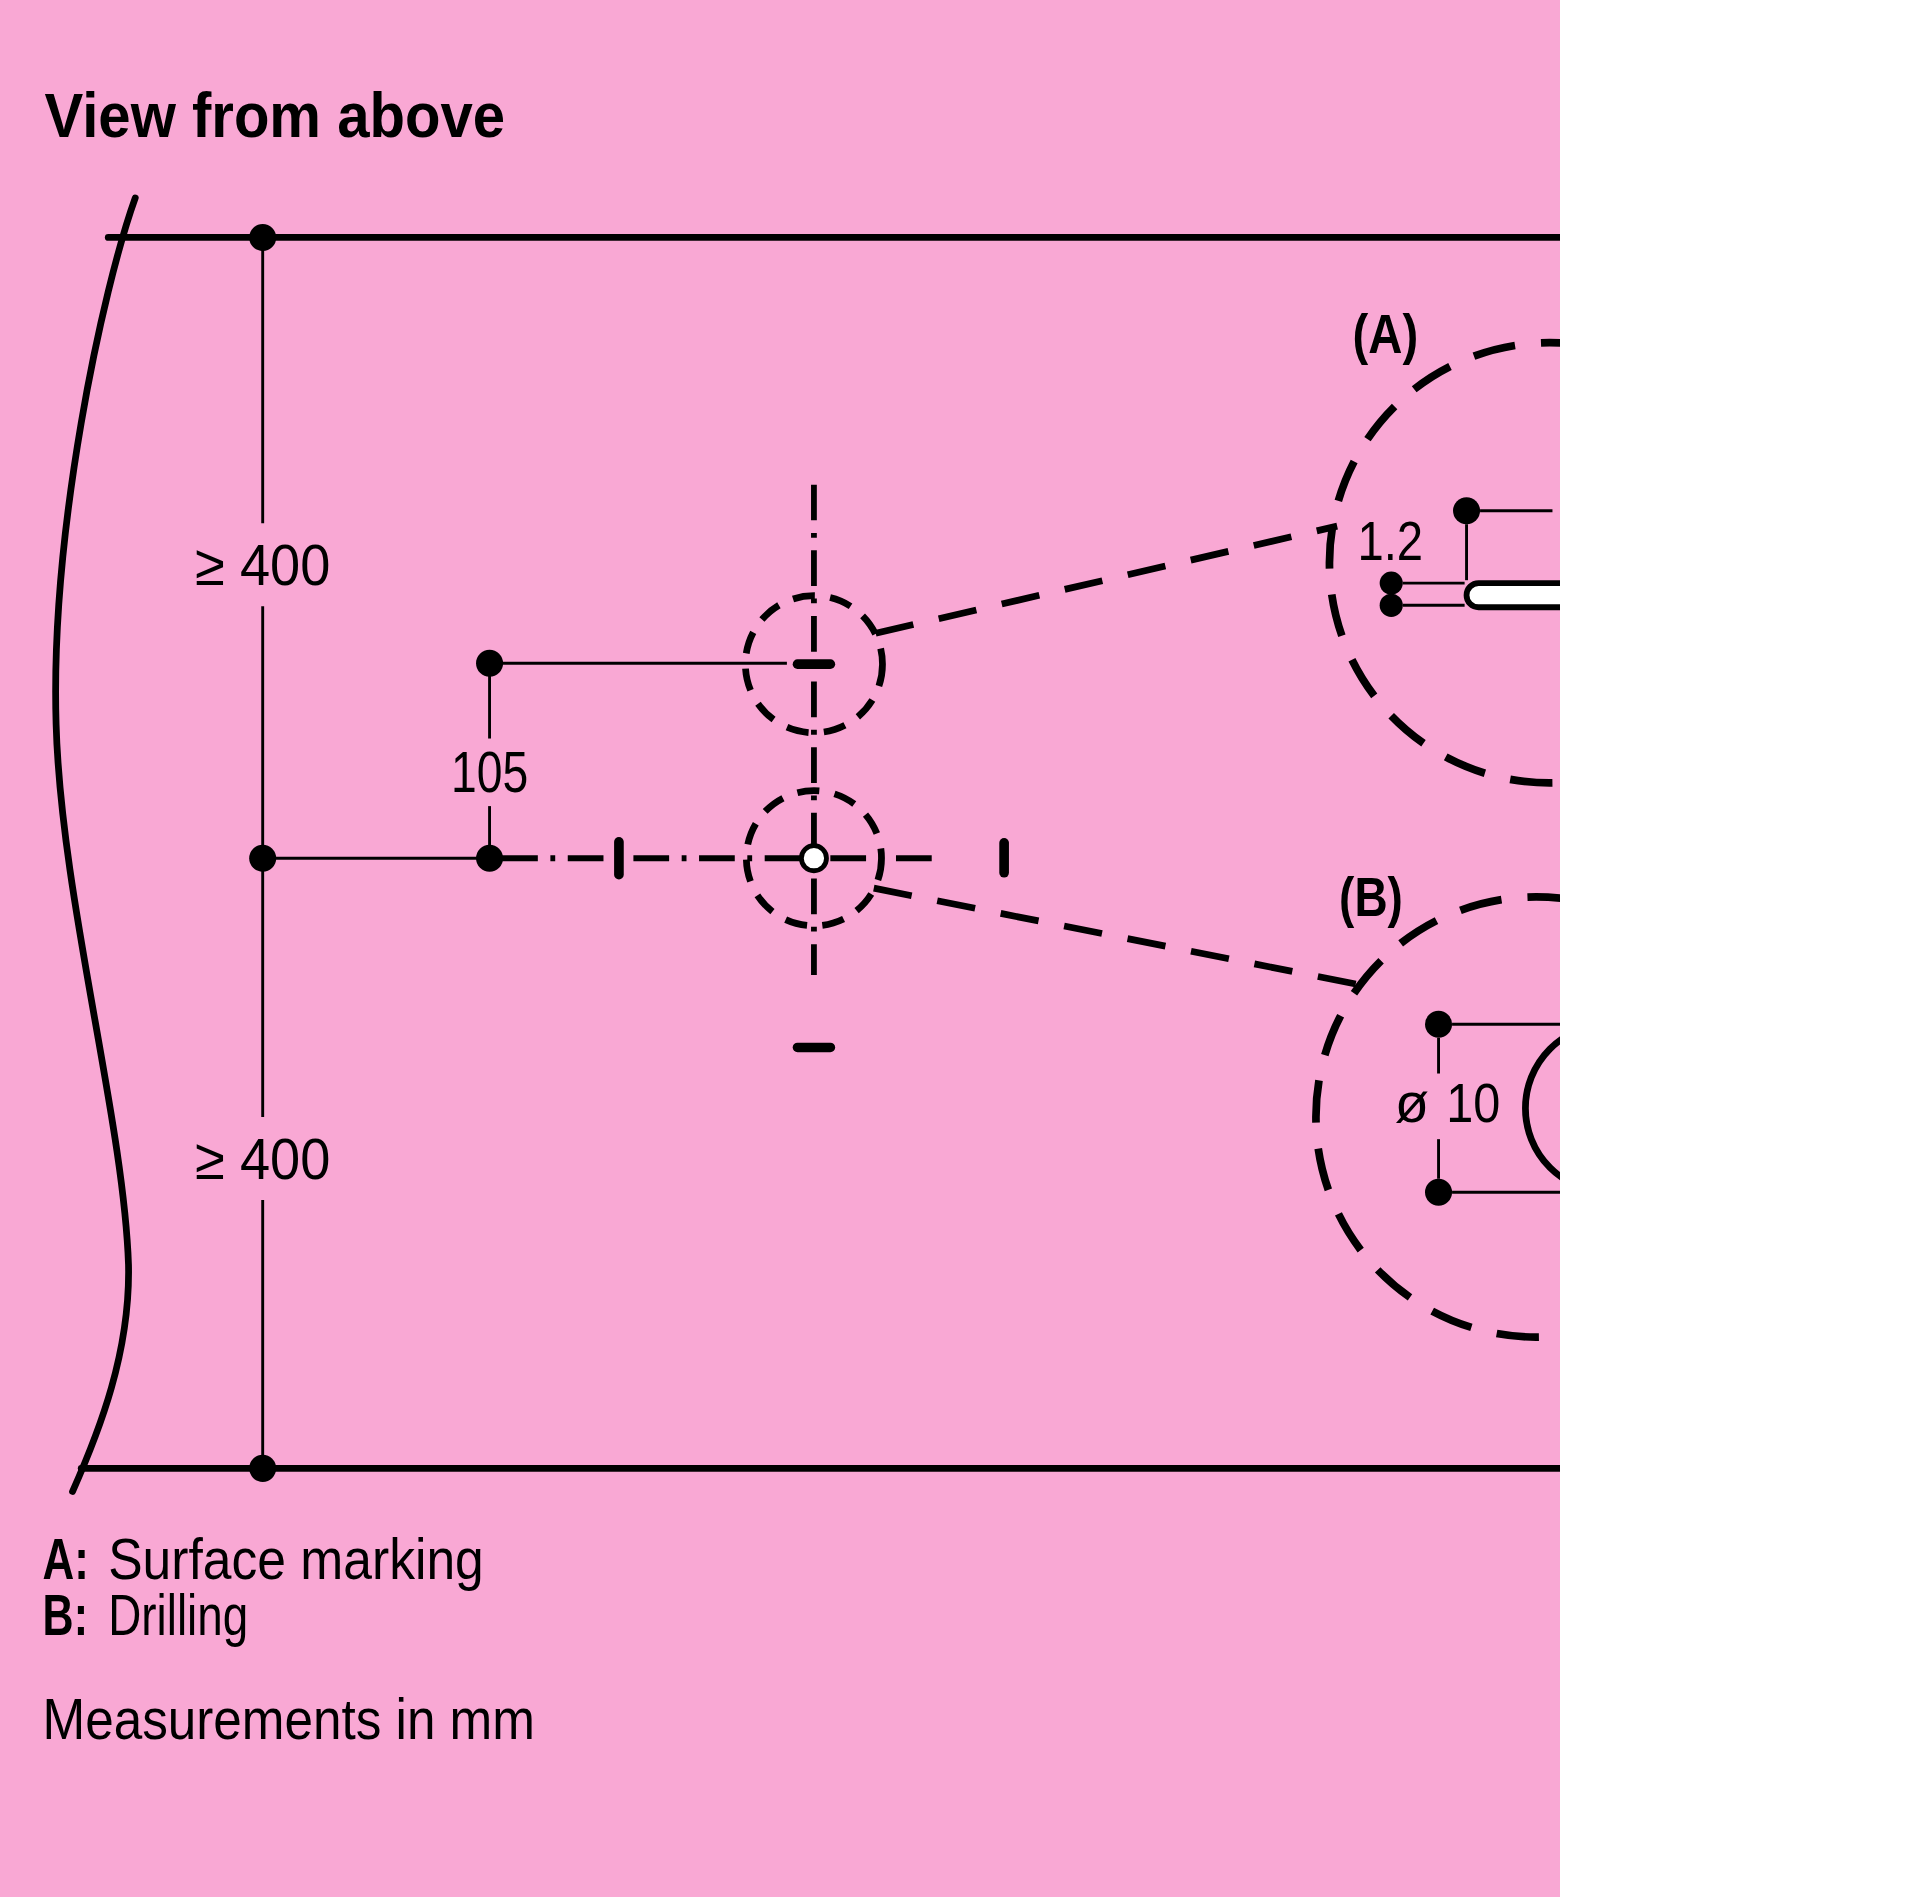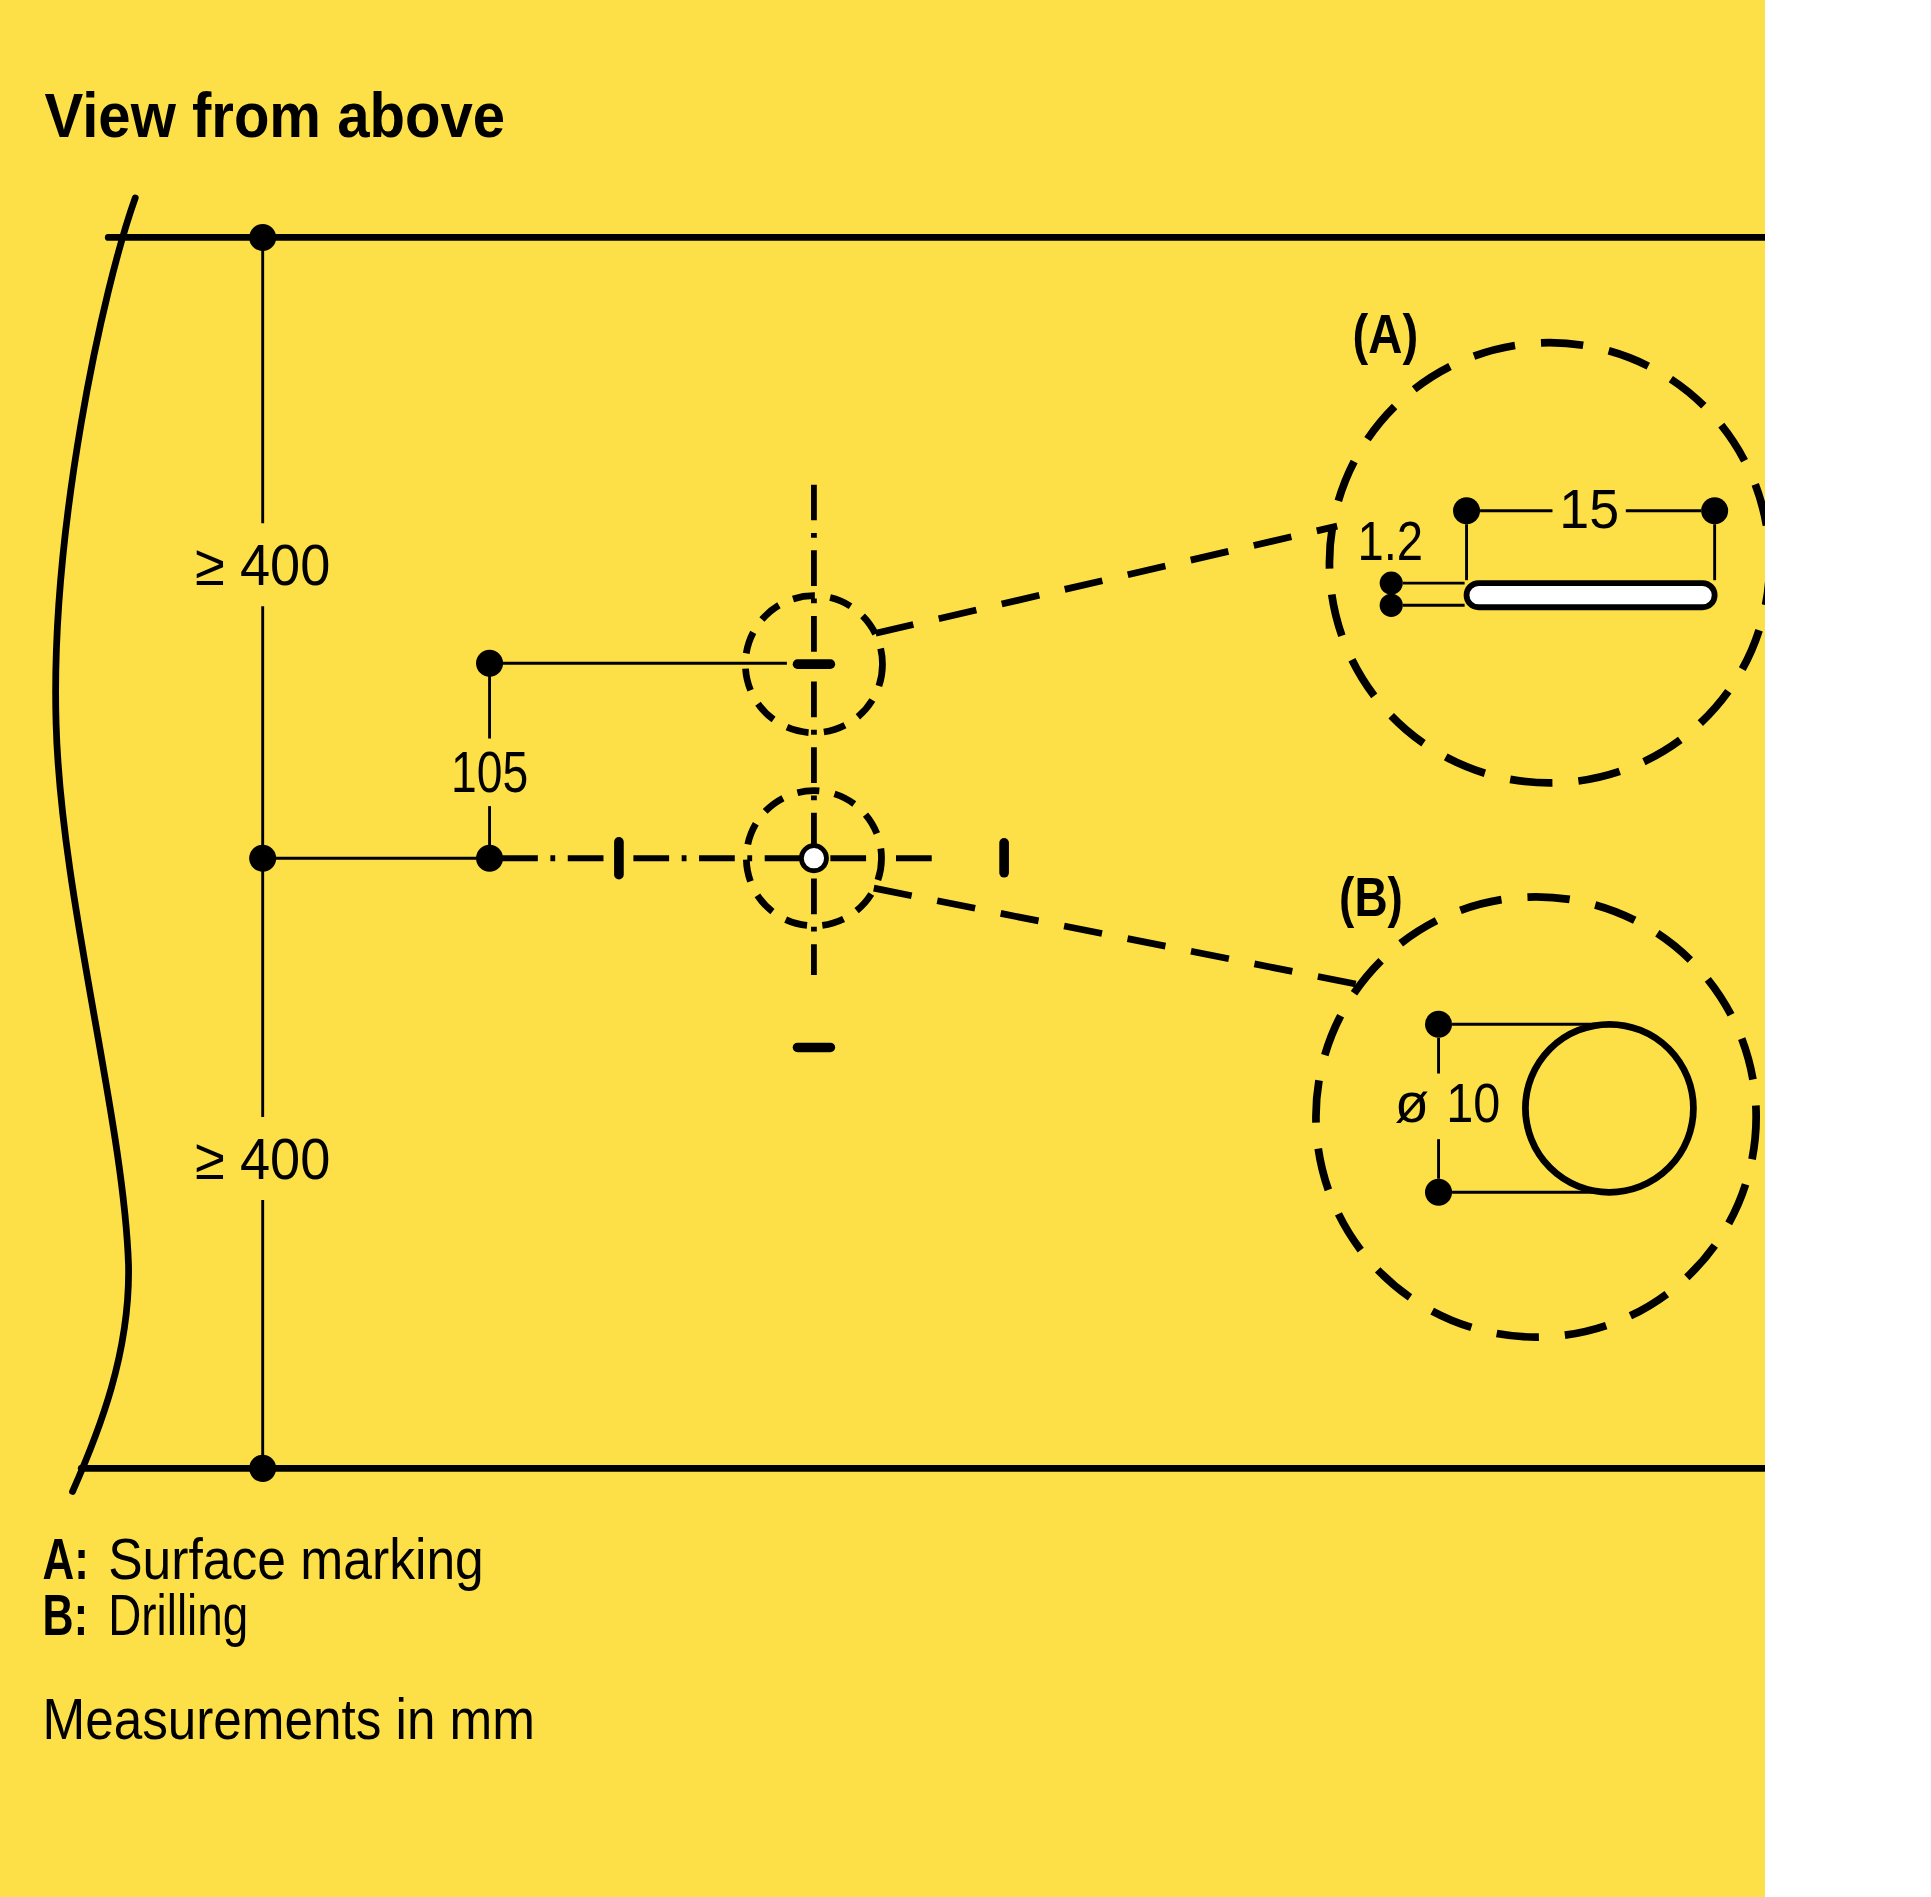--- a/index.html
+++ b/index.html
@@ -2,23 +2,23 @@
 <html><head>
 <meta charset="utf-8">
 <style>
   html, body {
     margin: 0;
     padding: 0;
     background: #ffffff;
   }
   .page {
     position: relative;
-    width: 1765px;
+    width: 1560px;
     height: 1897px;
-    background: #fde047;
+    background: #f9a8d4;
     overflow: hidden;
   }
   svg text {
     font-family: "Liberation Sans", sans-serif;
     fill: #000000;
   }
   .t-title   { font-size: 66px; font-weight: 700; }
   .t-dim     { font-size: 60px; font-weight: 400; }
   .t-detail  { font-size: 58px; font-weight: 400; }
   .t-dlabel  { font-size: 58px; font-weight: 700; }

